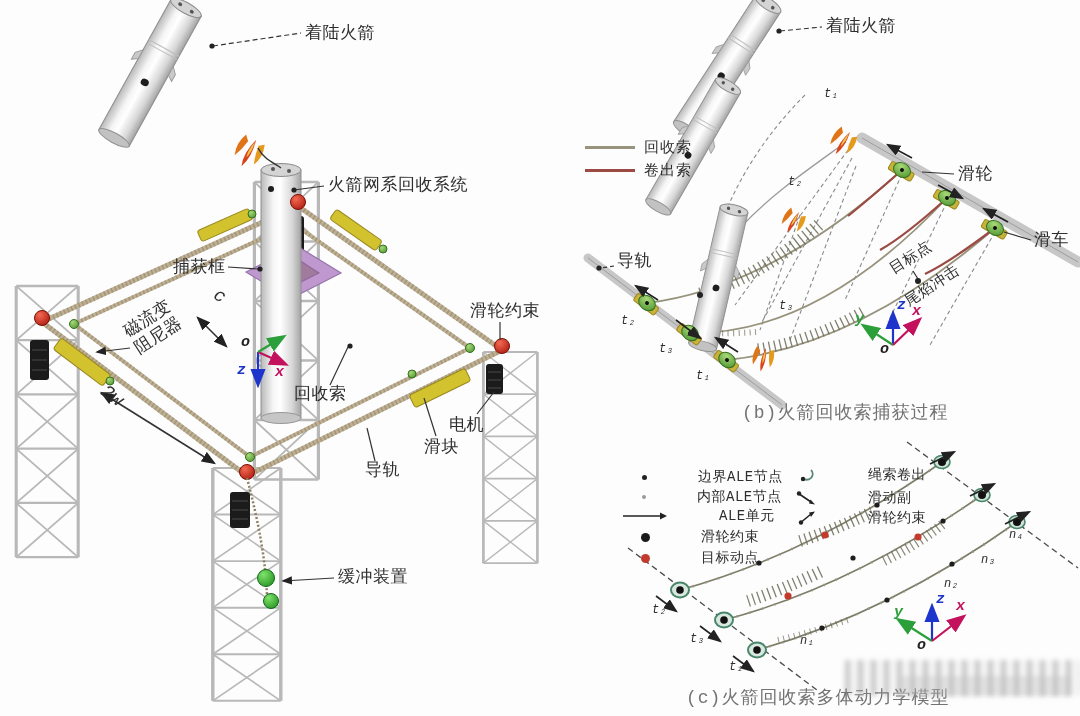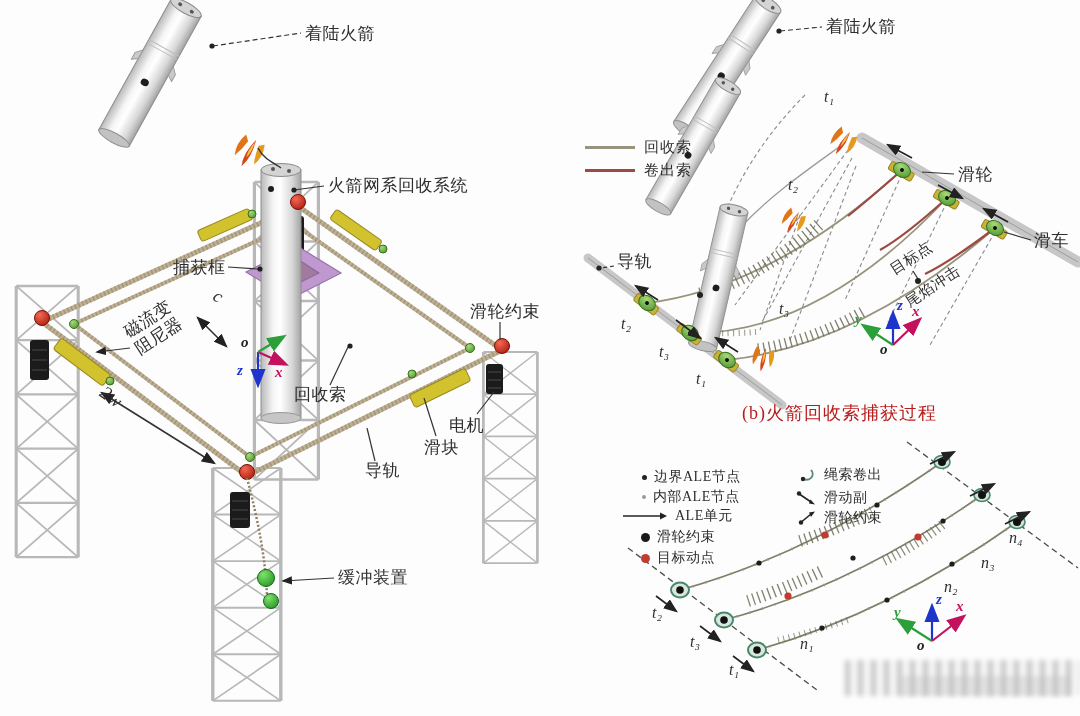--- a/index.html
+++ b/index.html
@@ -1,33 +1,33 @@
 <!DOCTYPE html>
 <html><head>
 <meta charset="utf-8">
 <style>
   html,body{margin:0;padding:0;background:#ffffff;}
   .fig{position:relative;width:1080px;height:716px;background:#fdfdfd;overflow:hidden;
-       font-family:Liberation Serif, serif;}
+       font-family:Liberation Mono, monospace;}
   .fig svg.scene{position:absolute;left:0;top:0;}
   .lbl{position:absolute;color:#2e2e2e;font-size:17px;line-height:1.15;white-space:nowrap;
        letter-spacing:.5px;}
   .lbl.small{font-size:15px;}
-  .lbl.math{font-style:italic;font-size:16px;letter-spacing:0;}
-  .lbl.cap{font-size:19px;letter-spacing:1px;color:#b91c1c;}
+  .lbl.math{font-style:italic;font-size:12px;letter-spacing:0;}
+  .lbl.cap{font-size:19px;letter-spacing:1px;color:#737373;}
   .rot{transform:rotate(-33deg);transform-origin:center;}
   .ax{font-style:italic;font-weight:bold;font-size:15px;letter-spacing:0;}
   .ax.x{color:#c4115e;} .ax.y{color:#2a9f3a;} .ax.z{color:#1e35cc;} .ax.o{color:#222;}
   .legrowB{position:absolute;display:flex;align-items:center;gap:9px;}
   .legrowB .line{display:inline-block;width:50px;height:3px;}
   .legrowB .line.rec{background:#97937d;}
   .legrowB .line.pay{background:#9c4a44;}
   .legrowB span.t{font-size:15px;color:#2e2e2e;letter-spacing:1px;}
   .legrowC{position:absolute;display:flex;align-items:center;gap:7px;}
-  .legrowC span.t{font-size:14px;color:#2e2e2e;letter-spacing:.5px;}
+  .legrowC span.t{font-size:14px;color:#2e2e2e;letter-spacing:.5px;margin-left:44px;}
   .dot{display:inline-block;border-radius:50%;}
   .dot.bnd{width:5px;height:5px;background:#222;}
   .dot.int{width:4px;height:4px;background:#9a9a9a;}
   .dot.pul{width:9px;height:9px;background:#1a1a1a;}
   .dot.tgt{width:9px;height:9px;background:#c23b2e;}
   .wm{position:absolute;border-radius:2px;filter:blur(2.5px);
       background:repeating-linear-gradient(90deg,rgba(110,110,110,.38) 0 5px,rgba(210,210,210,.15) 5px 13px);}
   .wm2{position:absolute;border-radius:2px;filter:blur(2px);background:rgba(190,190,190,.35);}
 </style>
 </head>
@@ -459,16 +459,17 @@
   <div class="lbl math" style="left:944px;top:578px">n₂</div>
   <div class="lbl math" style="left:981px;top:554px">n₃</div>
   <div class="lbl math" style="left:1009px;top:529px">n₄</div>
   <div class="lbl math" style="left:652px;top:604px">t₂</div>
   <div class="lbl math" style="left:690px;top:633px">t₃</div>
   <div class="lbl math" style="left:729px;top:661px">t₁</div>
   <div class="lbl ax o" style="left:917px;top:637px">o</div>
   <div class="lbl ax z" style="left:936px;top:591px">z</div>
   <div class="lbl ax y" style="left:894px;top:604px">y</div>
   <div class="lbl ax x" style="left:956px;top:598px">x</div>
+  <div class="lbl cap" style="left:686px;top:688px;font-size:18px">(c)火箭回收索多体动力学模型</div>
 
   <div class="wm" style="left:845px;top:660px;width:235px;height:36px"></div>
   <div class="wm2" style="left:900px;top:676px;width:170px;height:20px"></div>
 </div>
 
 </body></html>

